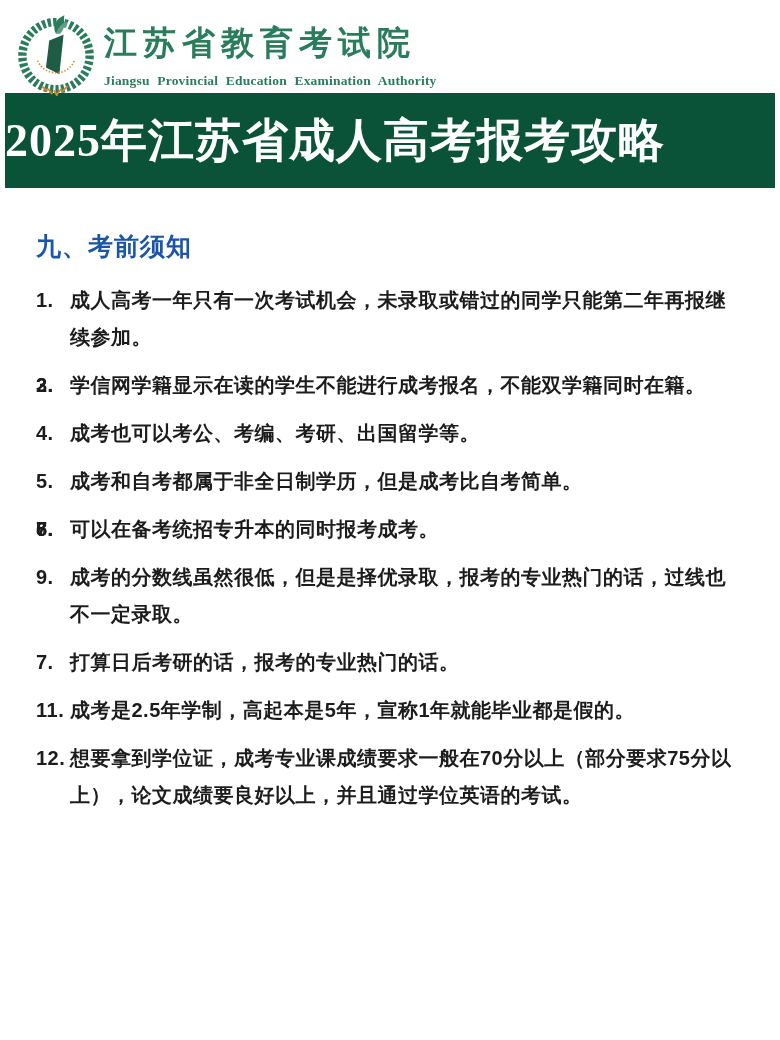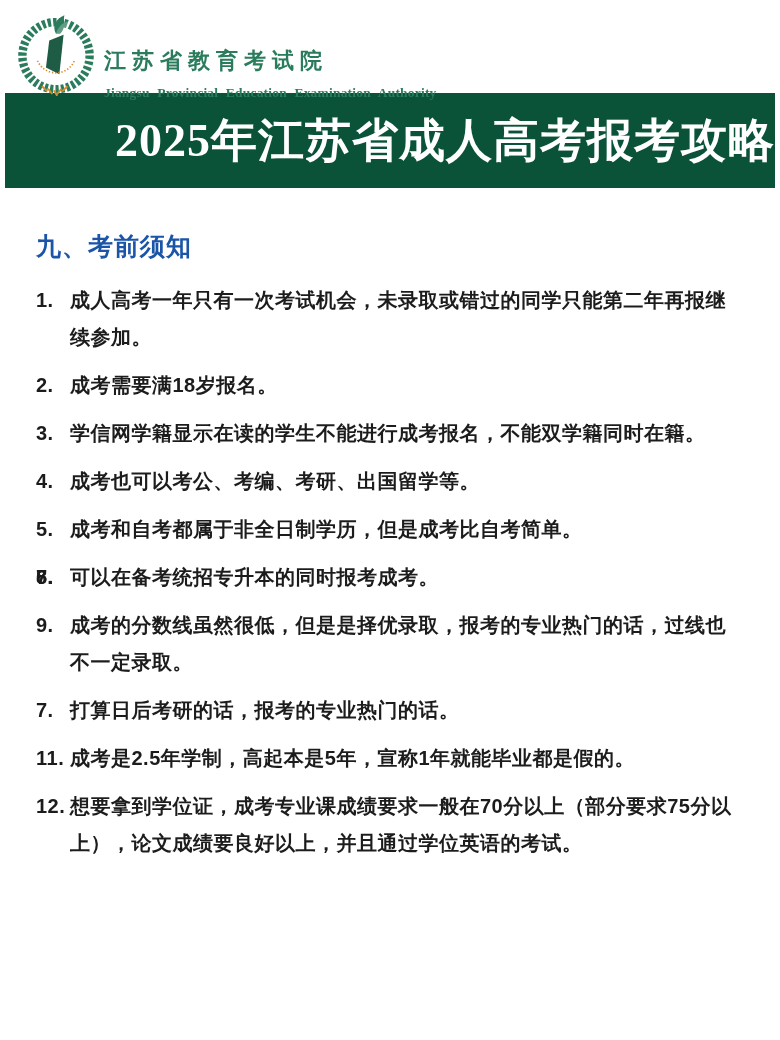--- a/index.html
+++ b/index.html
@@ -30,46 +30,45 @@
     width: 84px;
     height: 84px;
     flex: 0 0 auto;
   }
   .org-block {
     margin-left: 6px;
     padding-top: 13px;
   }
   .org-zh {
     color: var(--logo-green, #2b7c5d);
-    font-size: 22px;
+    font-size: 33px;
     font-weight: 700;
     letter-spacing: 6px;
     line-height: 1.1;
     white-space: nowrap;
-    margin-top: 24px;
   }
   .org-en {
     color: var(--logo-green, #2b7c5d);
     font-family: "Liberation Serif", "DejaVu Serif", serif;
     font-size: 13.5px;
     font-weight: 600;
     letter-spacing: 0.2px;
     word-spacing: 4px;
     margin-top: 12px;
     white-space: nowrap;
   }
 
   
   .banner {
     margin: 0 5px;
     height: 95px;
     background: var(--banner-green, #0a5238);
     display: flex;
     align-items: center;
-    justify-content: flex-end;
+    justify-content: flex-start;
   }
   .banner-title {
     color: #ffffff;
     font-family: "Liberation Serif", "DejaVu Serif", serif;
     font-weight: 700;
     font-size: 46px;
     letter-spacing: 1px;
     white-space: nowrap;
   }
 
@@ -140,21 +139,20 @@
   <div class="content">
     <h2 class="section-heading">九、考前须知</h2>
 
     <ol class="notice-list">
       <li>
         <span class="item-num">1.</span>
         <span>成人高考一年只有一次考试机会，未录取或错过的同学只能第二年再报继续参加。</span>
       </li>
       <li>
         <span class="item-num">2.</span>
-        <span>成考需要满18岁报名。</span>
       </li>
       <li>
         <span class="item-num">3.</span>
         <span>学信网学籍显示在读的学生不能进行成考报名，不能双学籍同时在籍。</span>
       </li>
       <li>
         <span class="item-num">4.</span>
         <span>成考也可以考公、考编、考研、出国留学等。</span>
       </li>
       <li>

